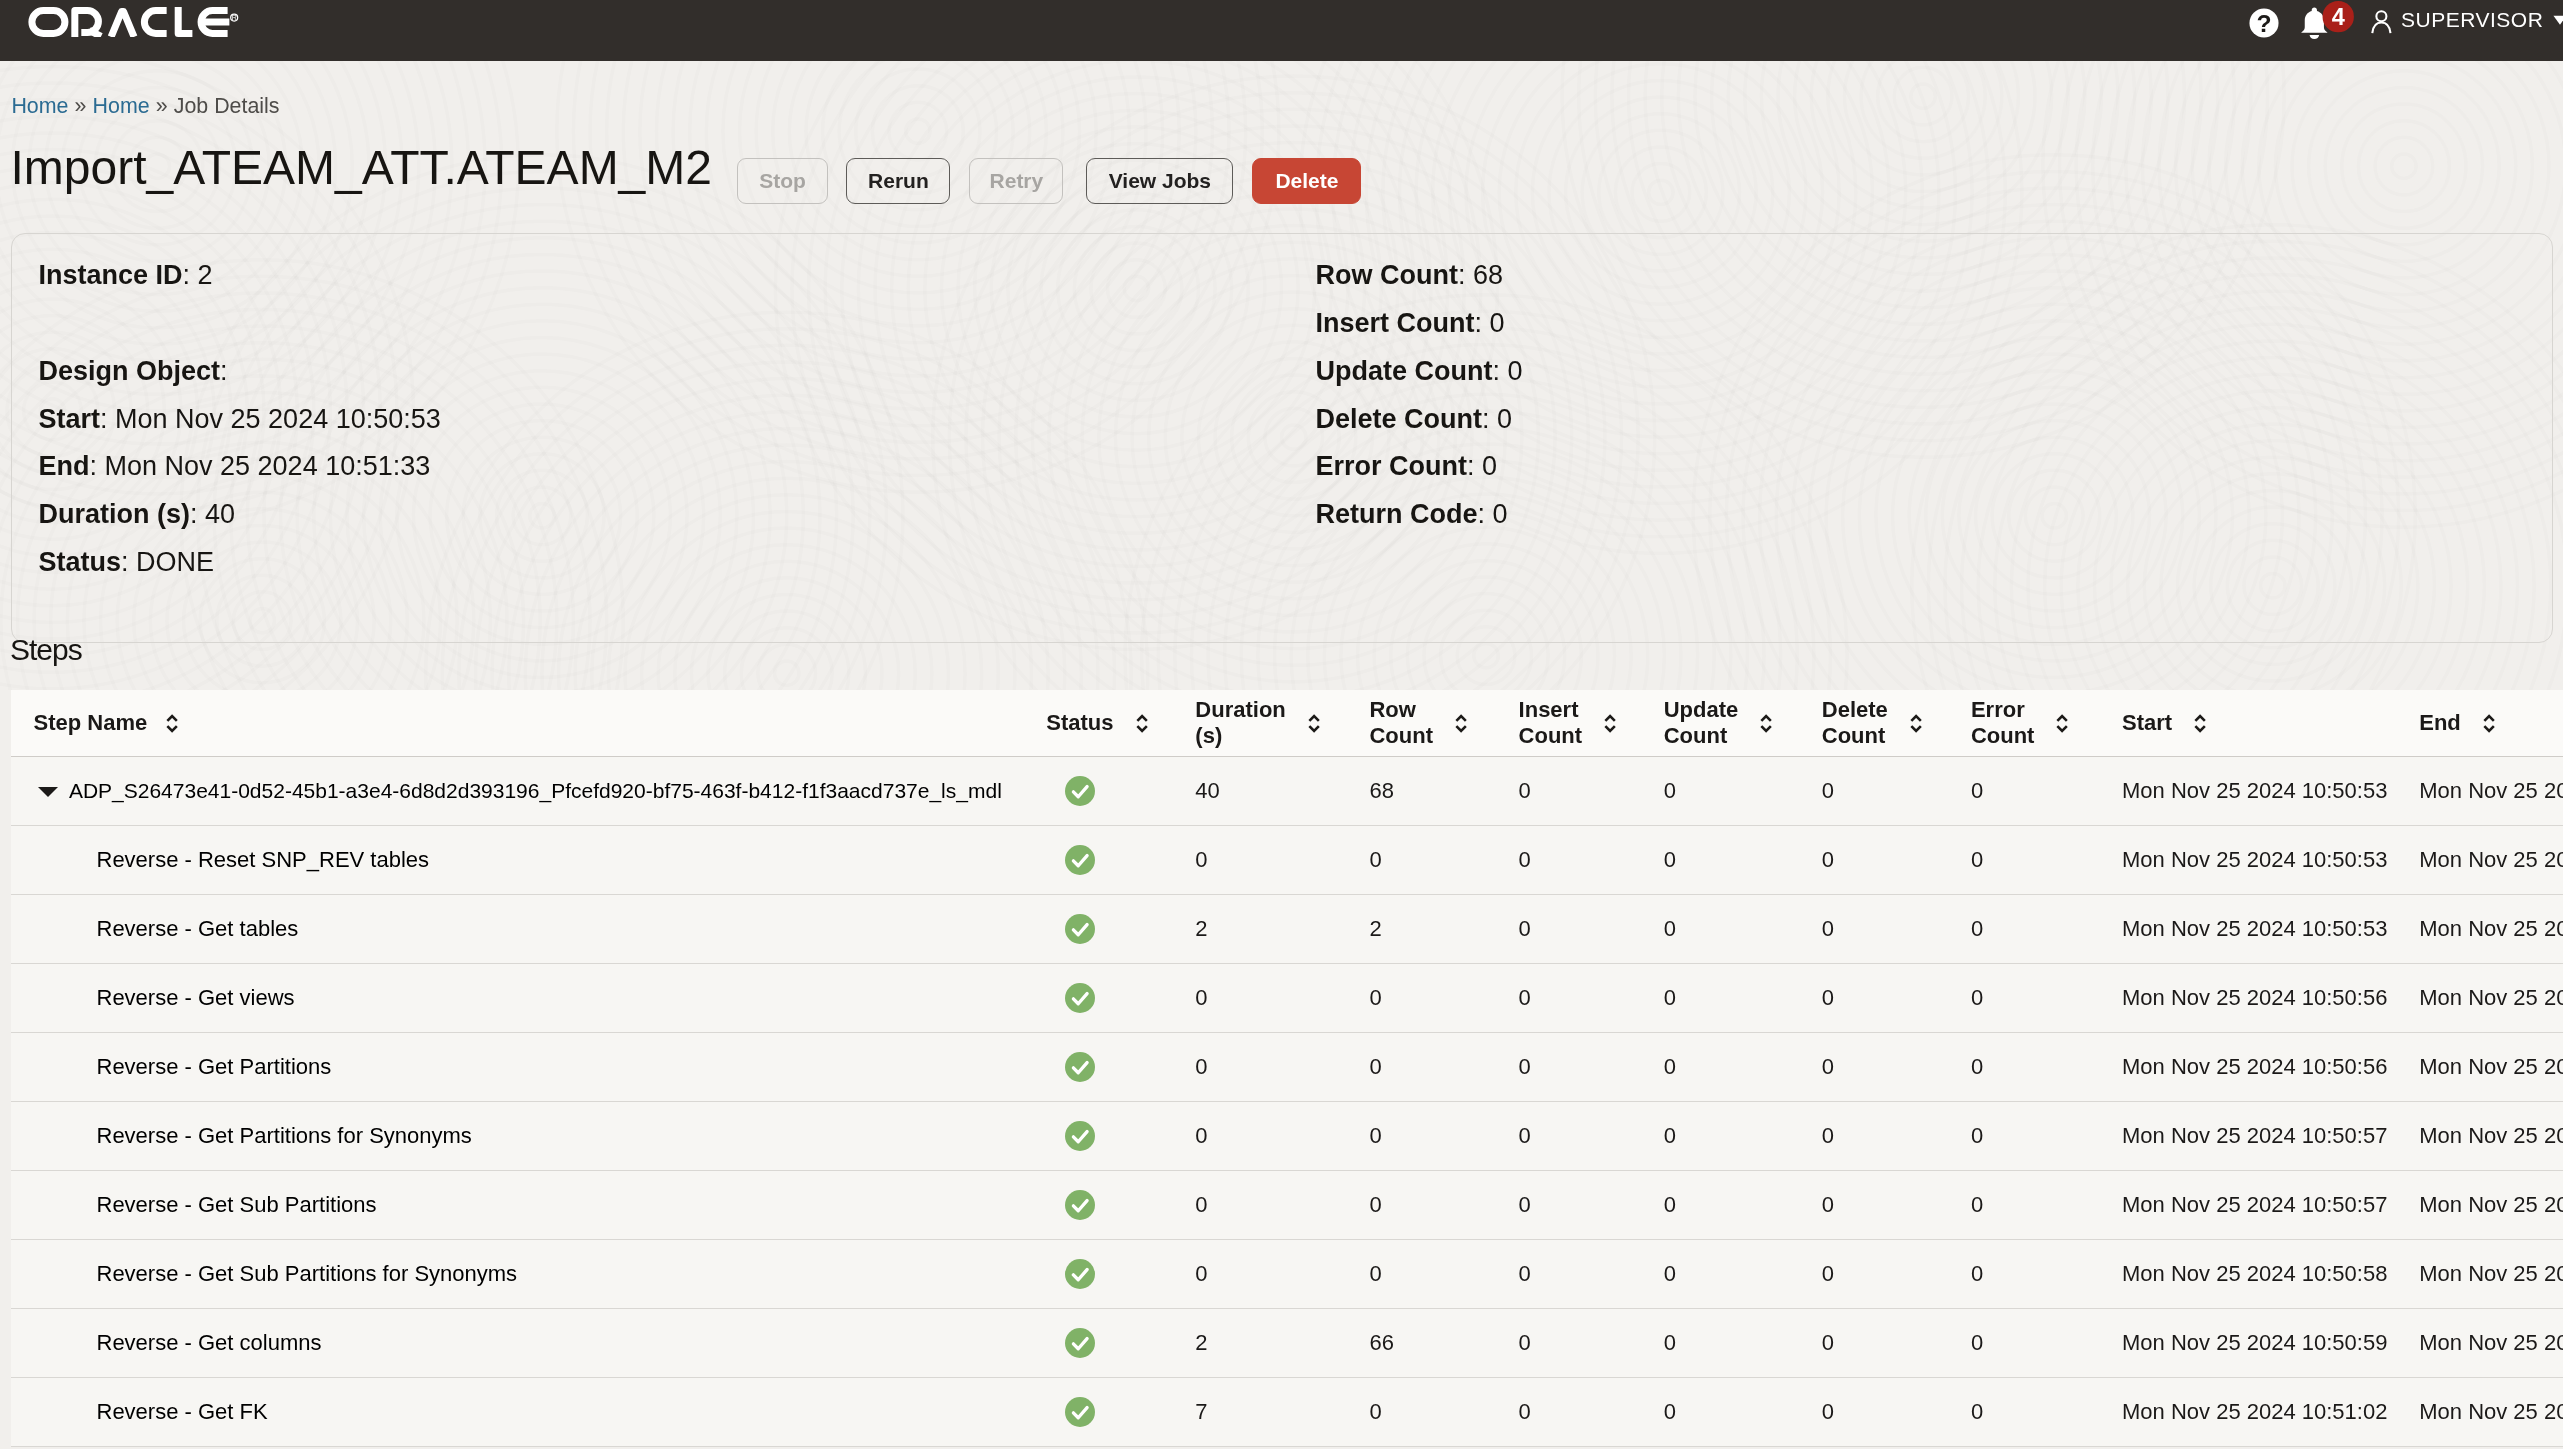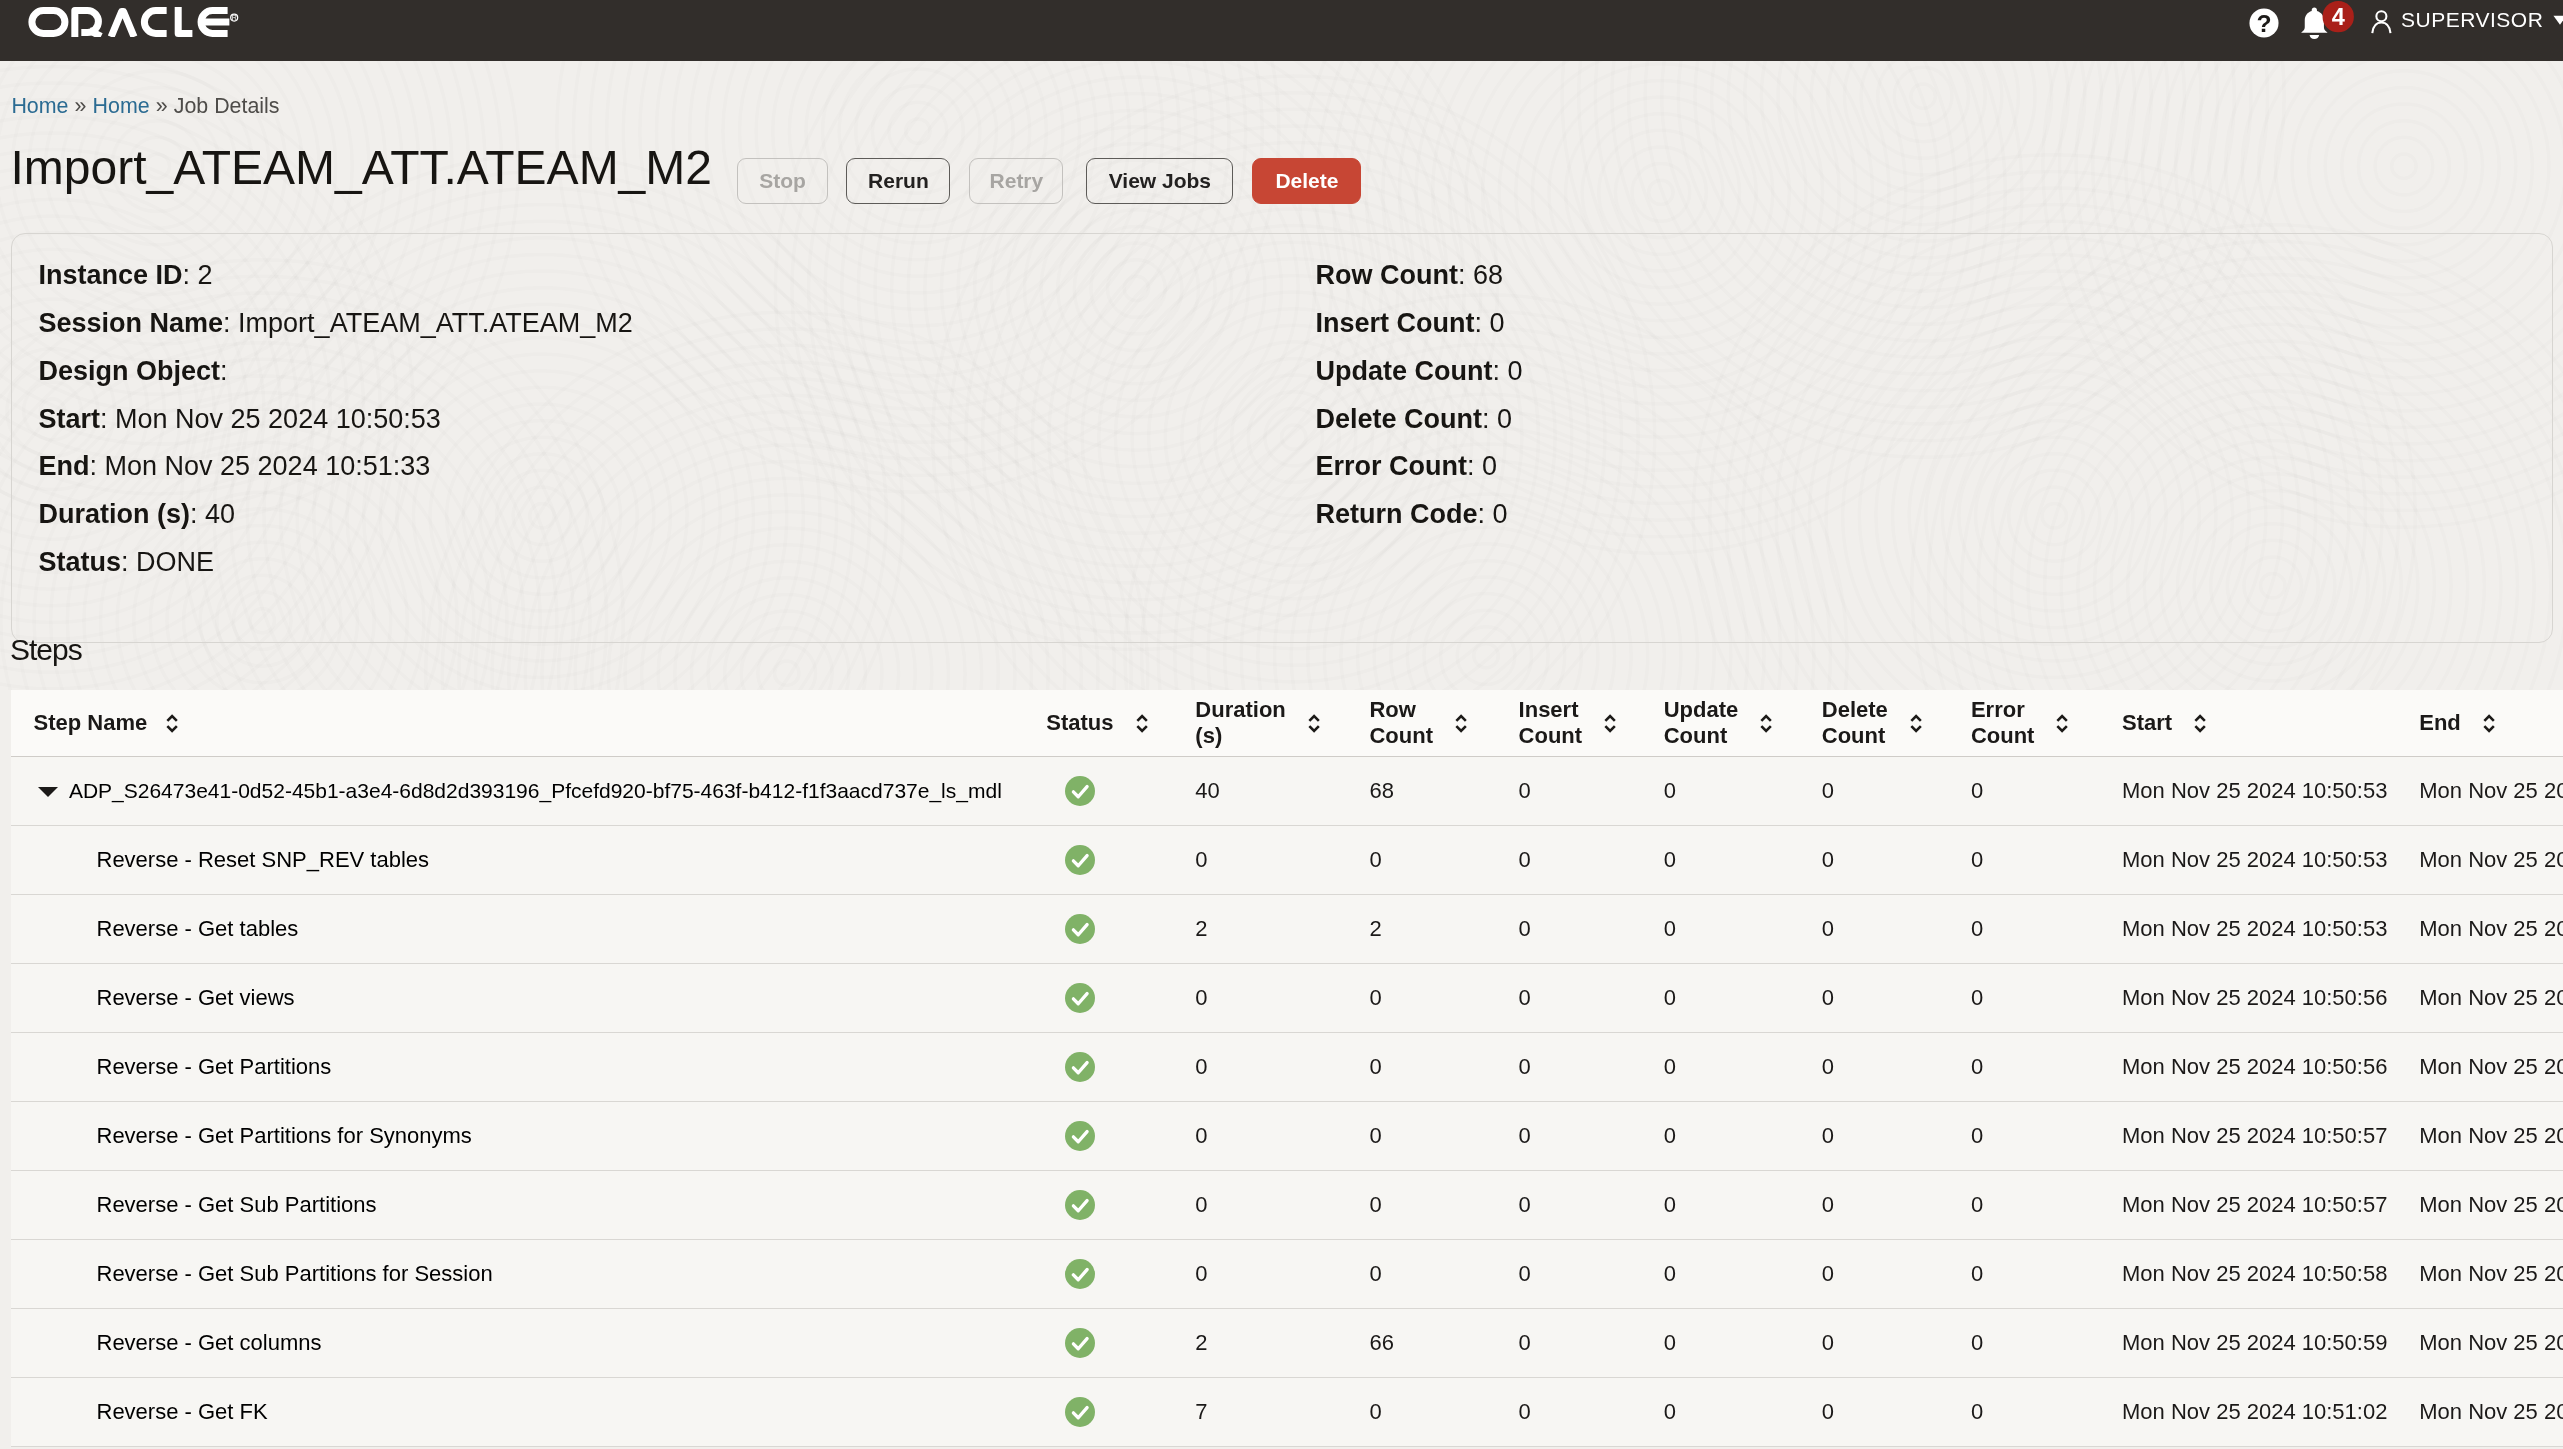--- a/index.html
+++ b/index.html
@@ -411,21 +411,20 @@
 <div id="btns">
   <div class="btn b-off" style="width:91px;margin-right:18.4px">Stop</div>
   <div class="btn b-on" style="width:104px;margin-right:19px">Rerun</div>
   <div class="btn b-off" style="width:94px;margin-right:23px">Retry</div>
   <div class="btn b-on" style="width:147px;margin-right:19px">View Jobs</div>
   <div class="btn b-danger" style="width:109px">Delete</div>
 </div>
 
 <div id="panel">
   <div class="kv" style="left:27px;top:26px"><b>Instance ID</b>: 2</div>
-  <div class="kv" style="left:27px;top:74px"><b>Session Name</b>: Import_ATEAM_ATT.ATEAM_M2</div>
   <div class="kv" style="left:27px;top:122px"><b>Design Object</b>:</div>
   <div class="kv" style="left:27px;top:170px"><b>Start</b>: Mon Nov 25 2024 10:50:53</div>
   <div class="kv" style="left:27px;top:217px"><b>End</b>: Mon Nov 25 2024 10:51:33</div>
   <div class="kv" style="left:27px;top:265px"><b>Duration (s)</b>: 40</div>
   <div class="kv" style="left:27px;top:313px"><b>Status</b>: DONE</div>
   <div class="kv" style="left:1304px;top:26px"><b>Row Count</b>: 68</div>
   <div class="kv" style="left:1304px;top:74px"><b>Insert Count</b>: 0</div>
   <div class="kv" style="left:1304px;top:122px"><b>Update Count</b>: 0</div>
   <div class="kv" style="left:1304px;top:170px"><b>Delete Count</b>: 0</div>
   <div class="kv" style="left:1304px;top:217px"><b>Error Count</b>: 0</div>
@@ -676,21 +675,21 @@
 <td class="pl32">0</td>
           <td class="pl35">0</td>
           <td class="pl32">0</td>
           <td class="pl36">0</td>
           <td class="pl36">0</td>
           <td class="pl36">0</td>
 <td class="pl36">Mon Nov 25 2024 10:50:57</td>
           <td class="pl32">Mon Nov 25 2024 10:50:58</td>
 </tr>
 <tr>
-<td class="ind"><a class="lnk">Reverse - Get Sub Partitions for Session</a></td>
+<td class="ind"><a class="lnk">Reverse - Get Sub Partitions for Synonyms</a></td>
 <td>
             <svg class="chk" width="30" height="30" viewBox="0 0 34 34">
               <circle cx="17" cy="17" r="17" fill="#80b267"></circle>
               <path d="M9.5,18 L15,23.5 L25,12" stroke="#fff" stroke-width="3.8" fill="none" stroke-linecap="round" stroke-linejoin="round"></path>
             </svg>
           </td>
 <td class="pl32">0</td>
           <td class="pl35">0</td>
           <td class="pl32">0</td>
           <td class="pl36">0</td>

